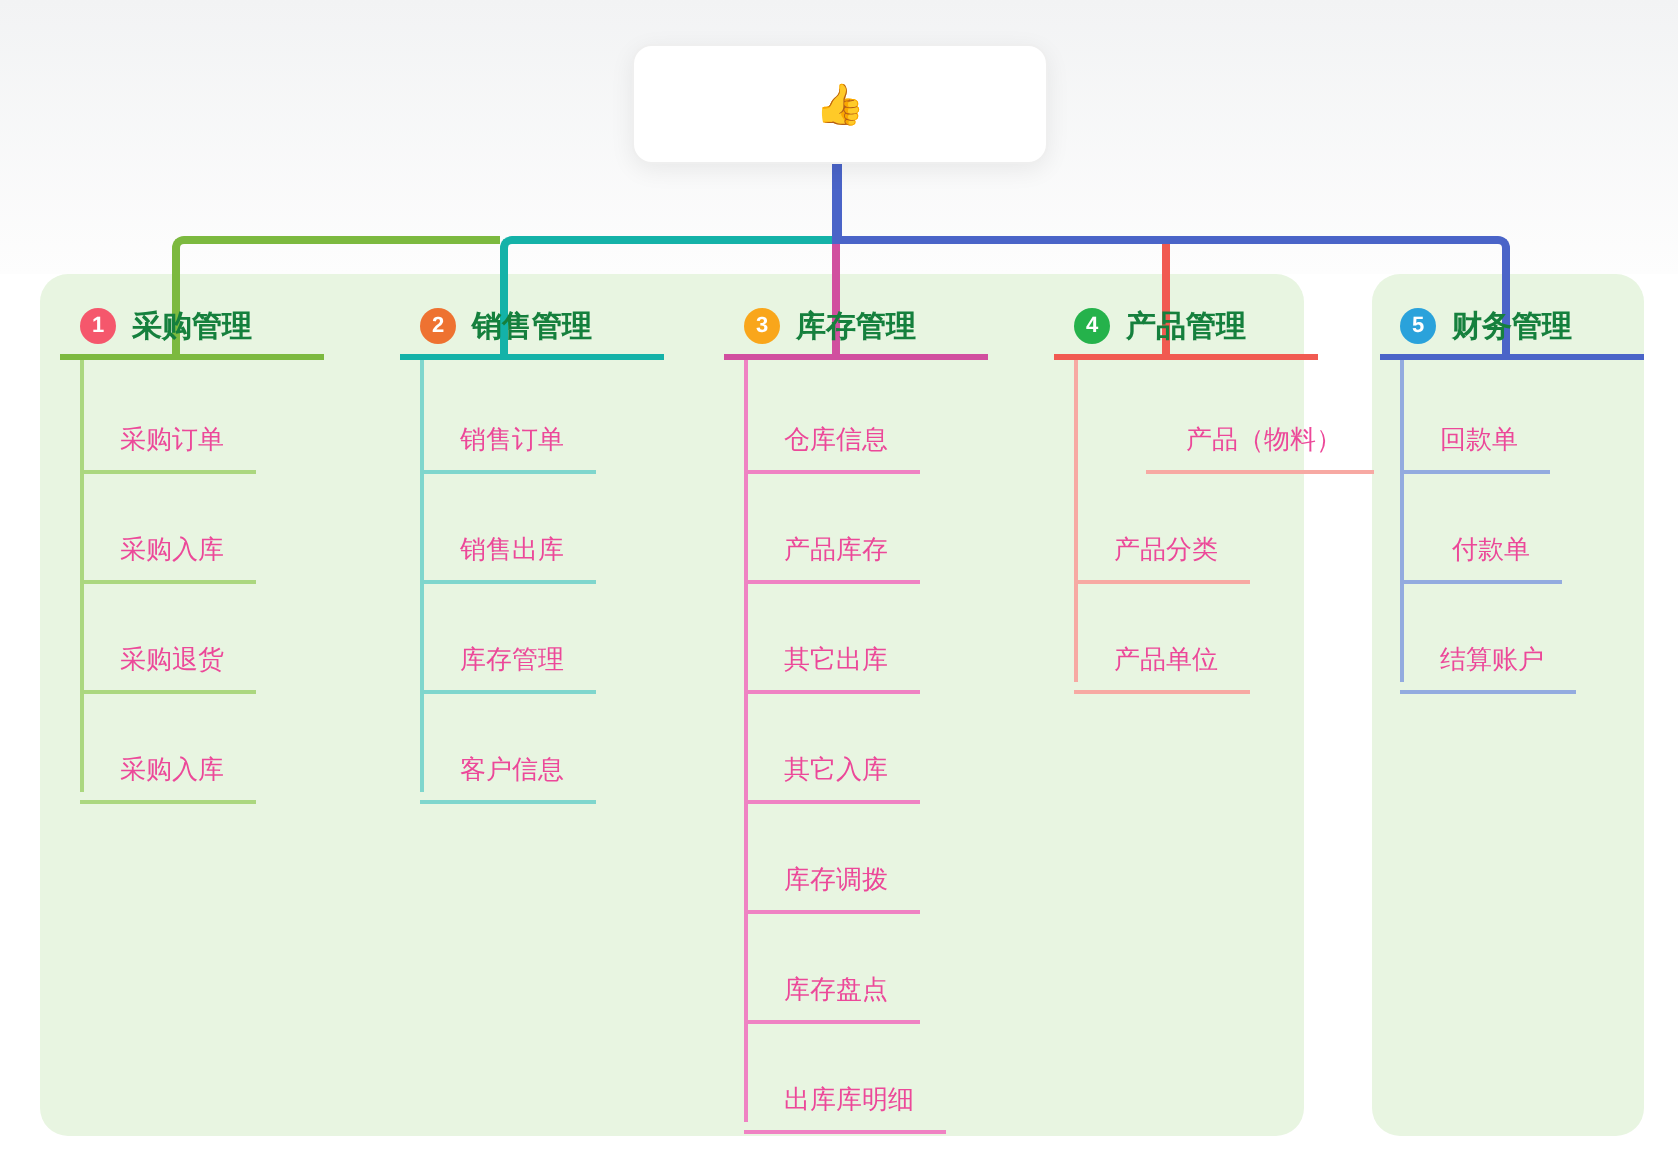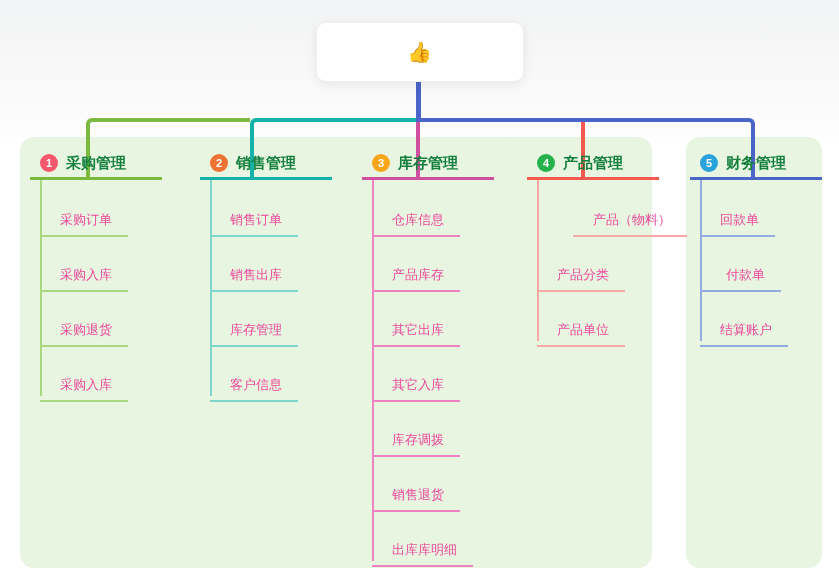--- a/index.html
+++ b/index.html
@@ -115,21 +115,21 @@
       <span class="badge" style="background: rgb(249, 166, 27);">3</span>
       <span class="branch-label">库存管理</span>
     </div>
     <div class="children" style="left: 10px;">
       <div class="vline" style="height: 381px;"></div>
     <div class="child" style="top: 23px;">仓库信息</div>
           <div class="child" style="top: 78px;">产品库存</div>
           <div class="child" style="top: 133px;">其它出库</div>
           <div class="child" style="top: 188px;">其它入库</div>
           <div class="child" style="top: 243px;">库存调拨</div>
-          <div class="child" style="top: 298px;">销售退货</div>
+          <div class="child" style="top: 298px;">库存盘点</div>
           <div class="child" style="top: 353px;">出库库明细</div>
         </div>
   </div>
 
   <div class="branch" style="left: 527px; --line: #f15a51; --tint: #f7a9a3;">
     <div class="branch-head">
       <span class="badge" style="background: rgb(37, 178, 75);">4</span>
       <span class="branch-label">产品管理</span>
     </div>
     <div class="children" style="left: 10px;">

